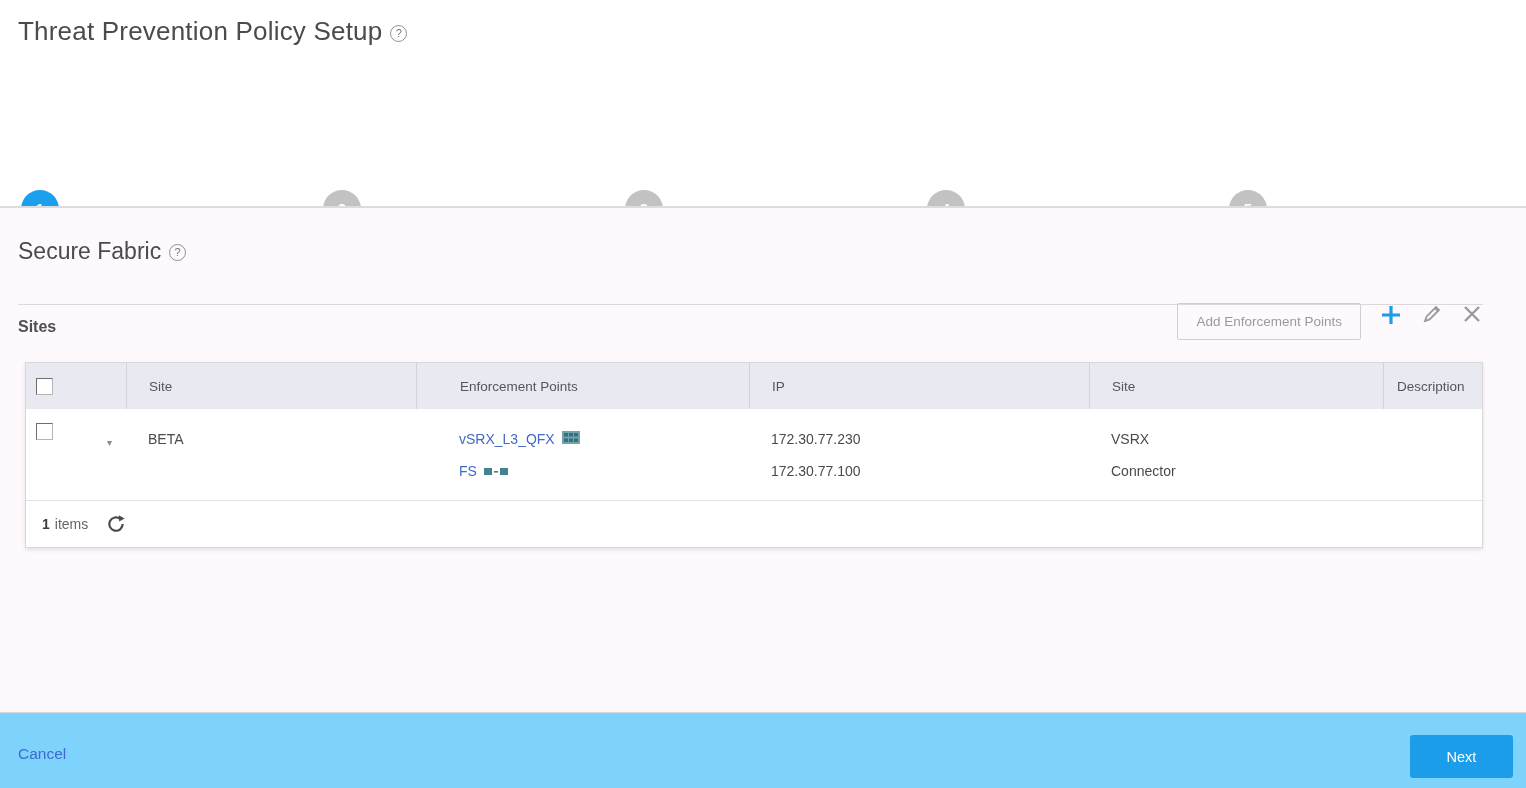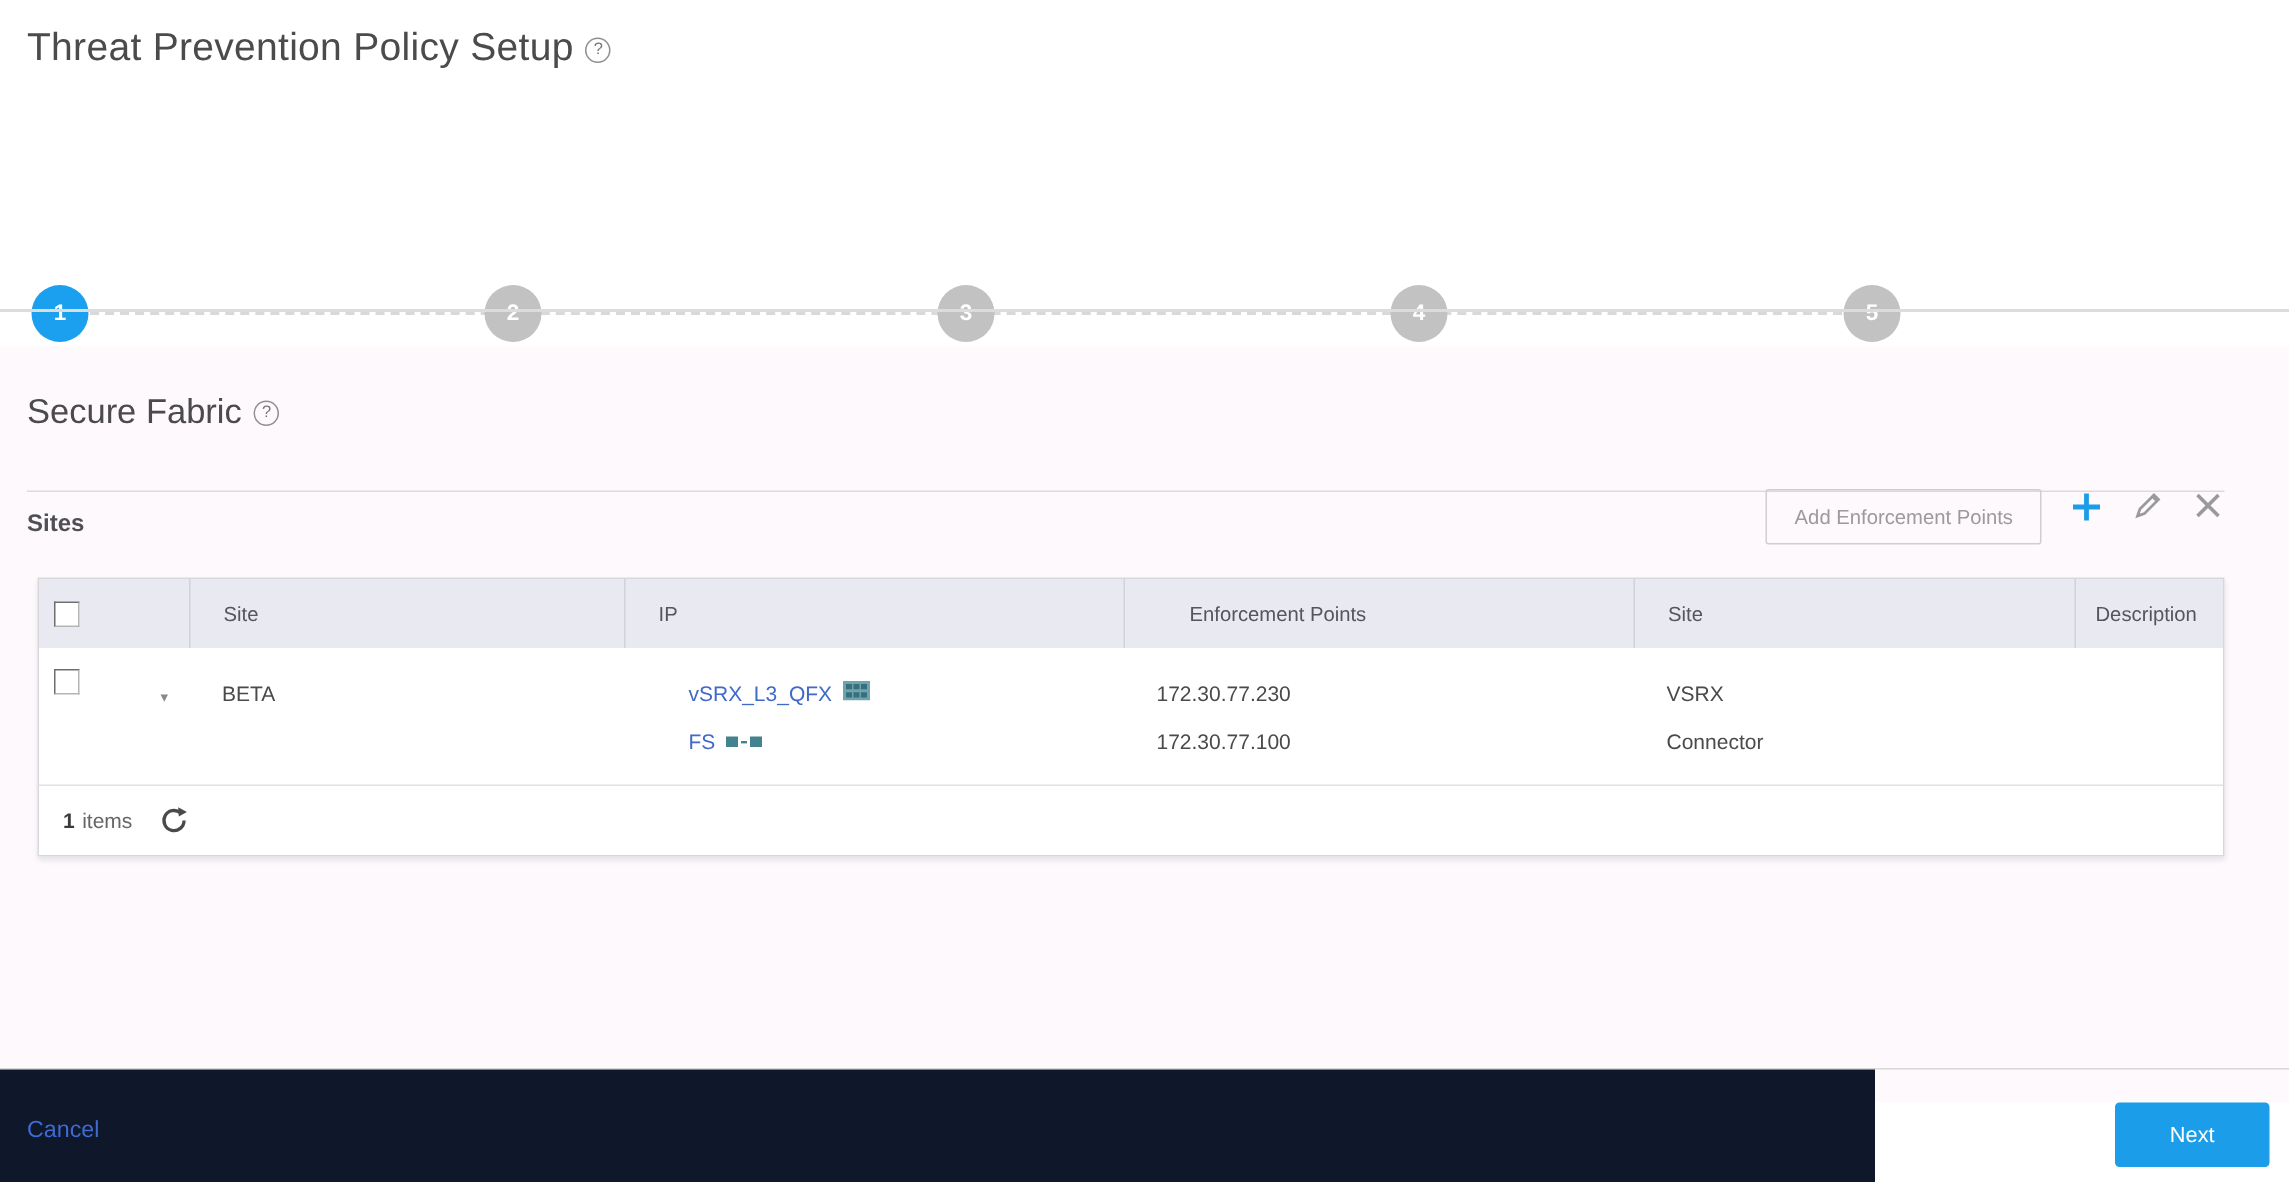--- a/index.html
+++ b/index.html
@@ -17,21 +17,21 @@
   .step-line { position:absolute; left:40px; top:116px; width:1208px; border-top:2px dashed #d9d9d9; }
   .step-circle { position:absolute; top:98px; width:38px; height:38px; border-radius:50%;
     background:#c2c2c2; color:#ffffff; font-size:15px; font-weight:700; text-align:center; line-height:38px; cursor:pointer; }
   .step-circle.active { background:#1ba0ef; }
   .step-label { position:absolute; top:150px; font-size:13.5px; color:#8f8f8f; white-space:nowrap; }
   .step-label.active { color:#3a3a3a; font-weight:700; }
 
   .top-divider { position:absolute; left:0; top:206px; width:1526px; border-top:2px solid #dcdcdc; }
 
   
-  .content { position:absolute; left:0; top:208px; width:1526px; height:504px; background:#fdf9fc;margin-top:23px; }
+  .content { position:absolute; left:0; top:208px; width:1526px; height:504px; background:#fdf9fc; }
 
   .section-title { position:absolute; left:18px; top:30px; font-size:23px; font-weight:400; color:#4b4b4b; }
   .section-rule { position:absolute; left:18px; top:96px; width:1465px; border-top:1px solid #ddd9dc; }
 
   .sites-heading { position:absolute; left:18px; top:110px; font-size:16px; font-weight:700; color:#4f4f55; }
 
   .sites-toolbar { position:absolute; top:95px; right:43px; display:flex; align-items:flex-start; gap:18px; }
   .btn-disabled { border:1px solid #cfcfcf; background:transparent; color:#9b9b9b; font-size:13.5px;
     padding:10px 18px; border-radius:2px; font-family:inherit; }
   .icon-btn { background:none; border:none; padding:0; cursor:pointer; line-height:0; }
@@ -52,21 +52,21 @@
     border-top-color:#6e6e6e; border-left-color:#6e6e6e; cursor:pointer; }
   .row-caret { margin-left:auto; margin-right:14px; margin-top:4px; font-size:10px; color:#8a8a8a; cursor:pointer; }
   .ep-link { color:#4169c9; text-decoration:none; cursor:pointer; display:inline-block; }
   .ep-line { display:flex; align-items:center; gap:7px; height:32px; }
   .t-footer { display:flex; align-items:center; padding:13px 16px; font-size:14px; color:#666; }
   .t-footer b { color:#3c3c3c; margin-right:5px; }
   .refresh-btn { margin-left:18px; }
 
   
   .footer-divider { position:absolute; left:0; top:712px; width:1526px; border-top:1px solid #d8d8d8; }
-  .page-footer { position:absolute; left:0; top:713px; width:1250px; height:75px; background:#0f172a;text-decoration:underline; }
+  .page-footer { position:absolute; left:0; top:713px; width:1526px; height:75px; background:#7dd3fc;text-decoration:underline; }
   .cancel-link { position:absolute; left:18px; top:32px; font-size:15.5px; color:#3f6ad1; text-decoration:none; cursor:pointer; }
   .next-btn { position:absolute; left:1410px; top:22px; width:103px; height:43px; background:#1b9de9; color:#ffffff;
     border:none; border-radius:3px; font-size:14.5px; font-family:inherit; cursor:pointer; }
 </style>
 </head>
 <body>
 
 <div class="page">
 
   <div class="page-title">
@@ -126,22 +126,22 @@
         </span>
       </button>
     </div>
 
     <div class="sites-table">
       <div class="t-header">
         <div class="cell">
           <span class="checkbox"></span>
         </div>
         <div class="cell">Site</div>
+        <div class="cell ep-col">Enforcement Points</div>
         <div class="cell">IP</div>
-        <div class="cell ep-col">Enforcement Points</div>
         <div class="cell">Site</div>
         <div class="cell desc-col">Description</div>
       </div>
 
       <div class="t-row">
         <div class="cell">
           <span class="checkbox"></span>
           <span class="row-caret">▾</span>
         </div>
         <div class="cell">BETA</div>

